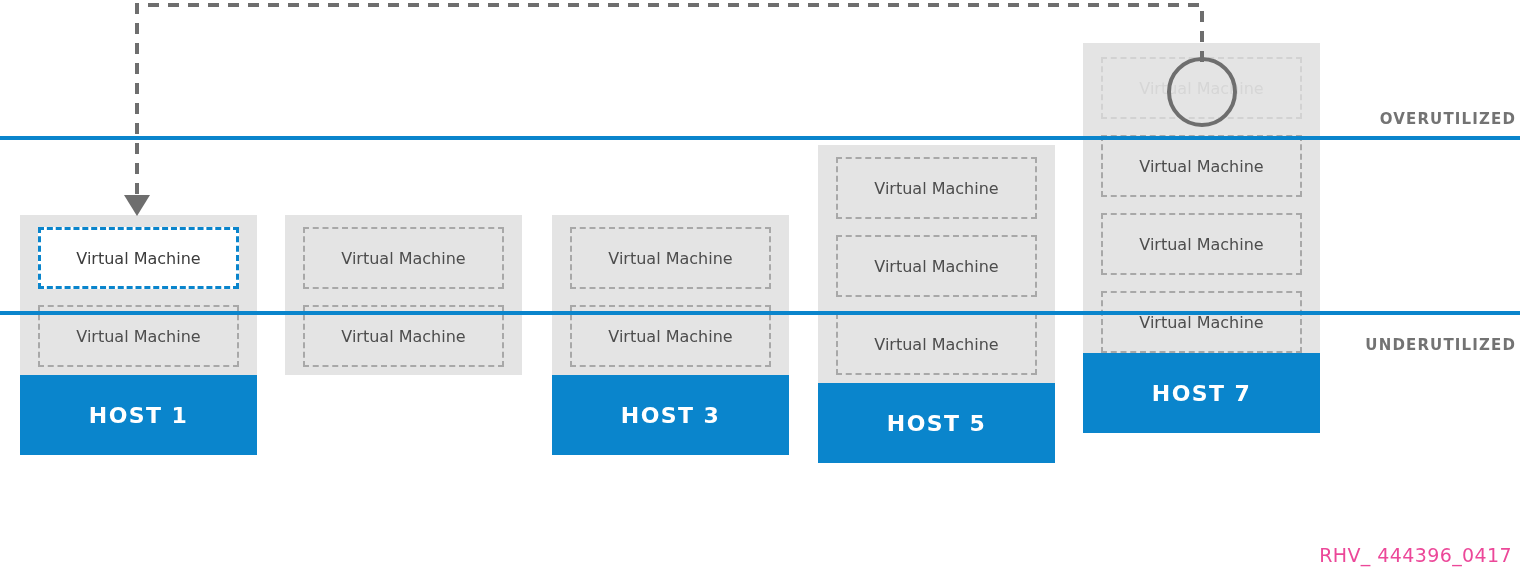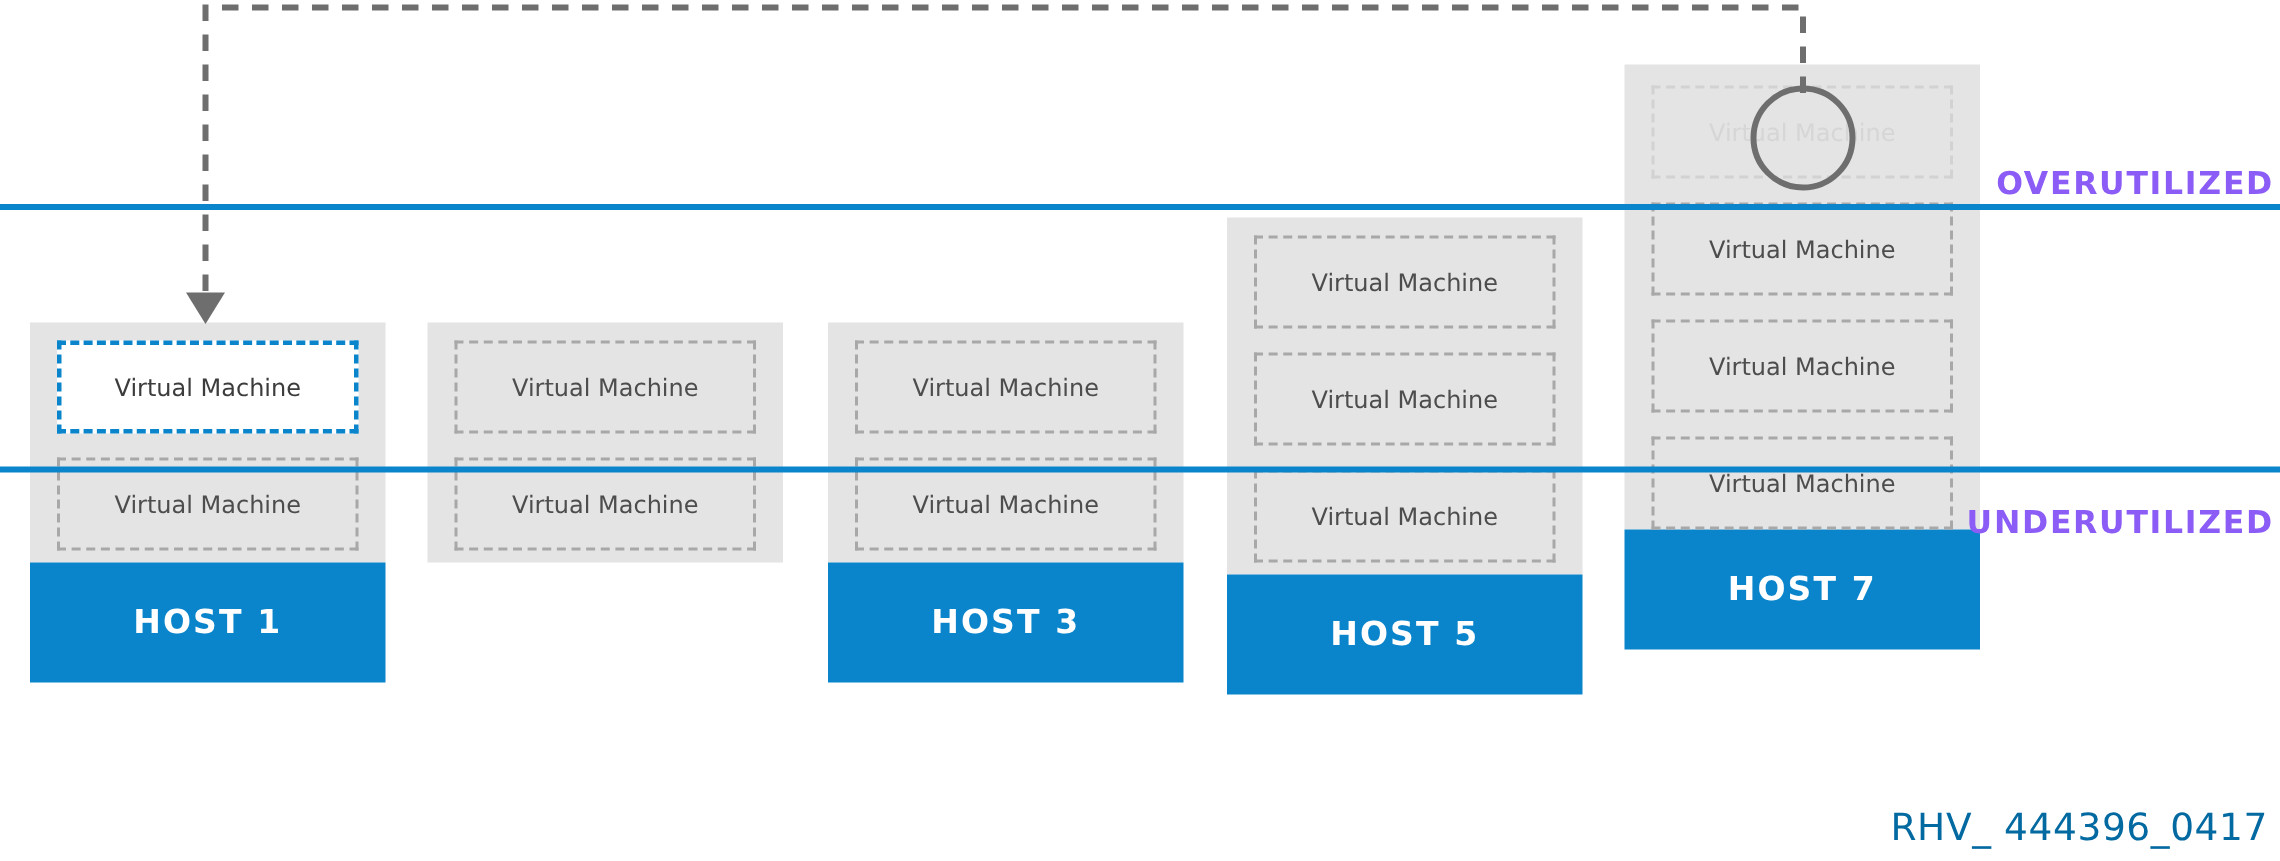--- a/index.html
+++ b/index.html
@@ -26,24 +26,24 @@
     height: 4px;
     background: #0a85cc;
     z-index: 40;
   }
   #line-over  { top: 136px; }
   #line-under { top: 311px; }
 
   .threshold-label {
     position: absolute;
     right: 4px;
-    font-size: 21px;
+    font-size: 15px;
     font-weight: bold;
     letter-spacing: 1.15px;
-    color: #8b5cf6;
+    color: #737373;
     white-space: nowrap;
     z-index: 45;
   }
   #label-over  { top: 110px; }
   #label-under { top: 336px; }
 
   
   .host-col {
     position: absolute;
     width: 237px;
@@ -106,22 +106,22 @@
     height: 574px;
     z-index: 60;
     pointer-events: none;
   }
 
   
   #watermark {
     position: absolute;
     right: 8px;
     bottom: 8px;
-    font-size: 25px;
-    color: #0369a1;
+    font-size: 19px;
+    color: #ec4899;
     letter-spacing: 0.4px;
     z-index: 10;
   }
 </style>
 </head>
 <body>
 
 <div id="stage">
 
   <div class="threshold-line" id="line-over"></div>

